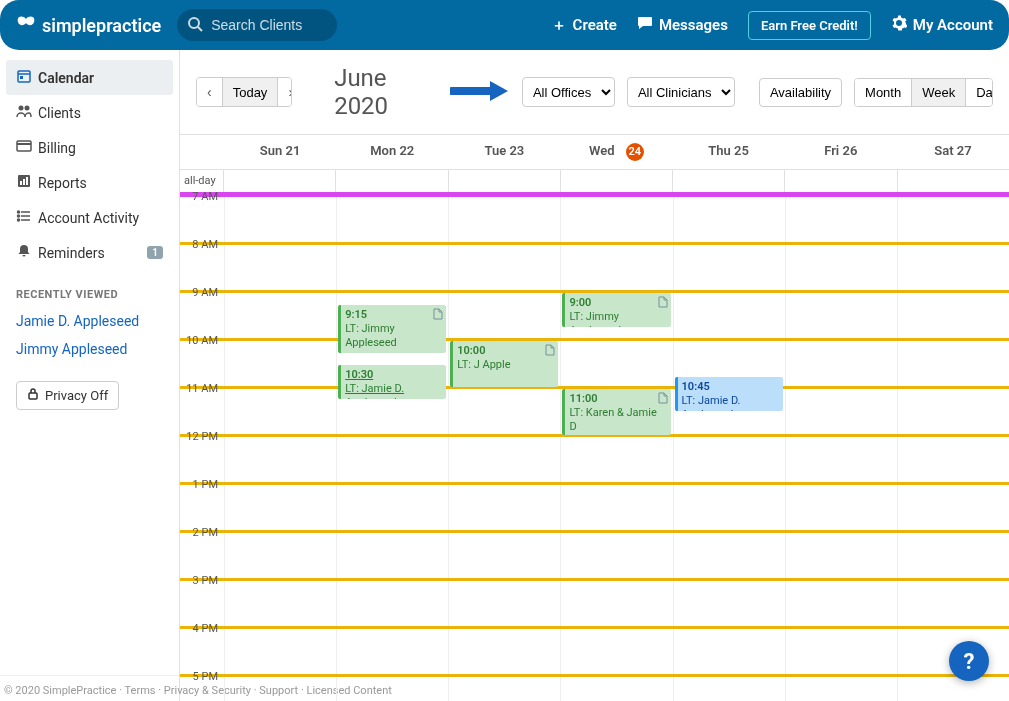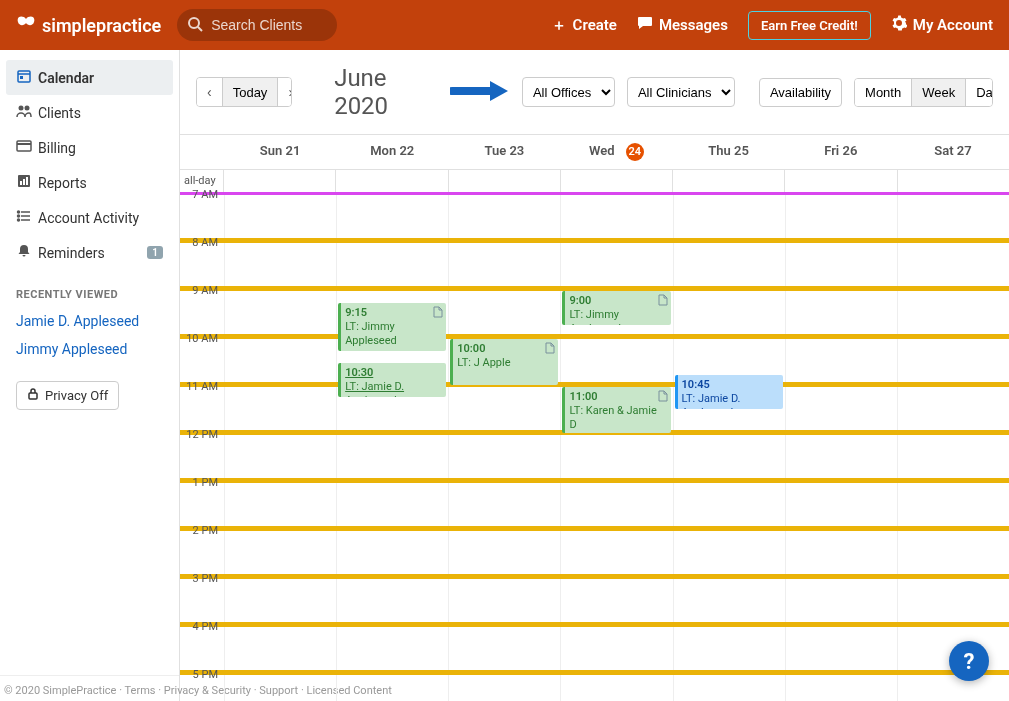--- a/index.html
+++ b/index.html
@@ -1,19 +1,19 @@
 <!DOCTYPE html>
 <html><head>
 <meta charset="utf-8">
 <style>
   * { box-sizing: border-box; margin: 0; padding: 0; }
   body { font-family: -apple-system, BlinkMacSystemFont, "Segoe UI", Roboto, Arial, sans-serif; font-size: 14px; color: #333; background: #fff; }
 
   
-  .topbar { background: #c2410c; height: 50px; display: flex; align-items: center; padding: 0 16px; color: #fff; }
+  .topbar { background: #0369a1; height: 50px; display: flex; align-items: center; padding: 0 16px; color: #fff; border-radius: 19px; }
   .logo { display: flex; align-items: center; font-weight: 600; font-size: 18px; color: #fff; }
   .logo-butterfly { margin-right: 6px; }
   .search-wrap { margin-left: 16px; position: relative; }
   .search-input { background: rgba(0,0,0,0.2); border: none; border-radius: 16px; height: 32px; width: 160px; padding: 0 12px 0 34px; color: #fff; font-size: 14px; outline: none; }
   .search-input::placeholder { color: rgba(255,255,255,0.8); }
   .search-icon { position: absolute; left: 10px; top: 7px; color: rgba(255,255,255,0.8); }
   .top-right { margin-left: auto; display: flex; align-items: center; gap: 20px; }
   .top-item { display: flex; align-items: center; gap: 6px; font-size: 15px; font-weight: 600; cursor: pointer; }
   .earn-btn { border: 1px solid #4dd0e1; border-radius: 4px; padding: 6px 12px; font-size: 13px; font-weight: 600; cursor: pointer; }
 
@@ -42,26 +42,26 @@
   .select { border: 1px solid #ccc; border-radius: 4px; height: 30px; font-size: 13px; padding: 0 6px; background:#fff; }
   .spacer-flex { flex: 1; }
   .avail-btn { border: 1px solid #ccc; border-radius: 4px; padding: 6px 10px; font-size: 13px; background:#fff; cursor:pointer;}
 
   
   .cal { flex:1; overflow:auto; border-top:1px solid #e0e0e0; }
   .day-header-row { display:flex; border-bottom:1px solid #e0e0e0; }
   .time-gutter-head { width:44px; }
   .day-head { flex:1; text-align:center; font-size:13px; color:#555; padding:8px 0; font-weight:600;}
   .today-badge { display:inline-block; background:#e65100; color:#fff; border-radius:50%; width:18px; height:18px; line-height:18px; font-size:11px; margin-left:8px; text-align:center;}
-  .allday-row { display:flex; border-bottom:3px solid #d946ef;}
+  .allday-row { display:flex; border-bottom:5px solid #d946ef;}
   .allday-label { width:44px; font-size:11px; padding:4px; color:#555; border-right:1px solid #e0e0e0;}
   .allday-cell { flex:1; border-left:1px solid #e0e0e0; height:22px;}
   .allday-cell:first-of-type { border-left:none;}
   .grid-body { position:relative; }
-  .hour-row { display:flex; height:48px; border-bottom:5px solid #eab308;}
+  .hour-row { display:flex; height:48px; border-bottom:3px solid #eab308;}
   .hour-label { width:44px; font-size:11px; color:#555; text-align:right; padding-right:6px; position:relative; top:-7px;}
   .hour-cell { flex:1; border-left:1px solid #eee; position:relative;}
   .event { position:absolute; left:2px; right:2px; border-radius:2px; padding:3px 4px; font-size:11px; line-height:1.25; overflow:hidden; cursor:pointer; border-left:3px solid;}
   .event.green { background:#c8e6c9; border-left-color:#4caf50; color:#2e7d32;}
   .event.blue  { background:#bbdefb; border-left-color:#2196f3; color:#0d47a1;}
   .event .time { font-weight:600; display:block;}
   .doc-icon { position:absolute; top:3px; right:3px; color:#78909c; font-size:11px;}
 
   
   .help { position:fixed; right:20px; bottom:20px; width:40px; height:40px; border-radius:50%; background:#1565C0; color:#fff; font-size:22px; font-weight:700; display:flex; align-items:center; justify-content:center; cursor:pointer; box-shadow:0 2px 8px rgba(0,0,0,0.3);}

